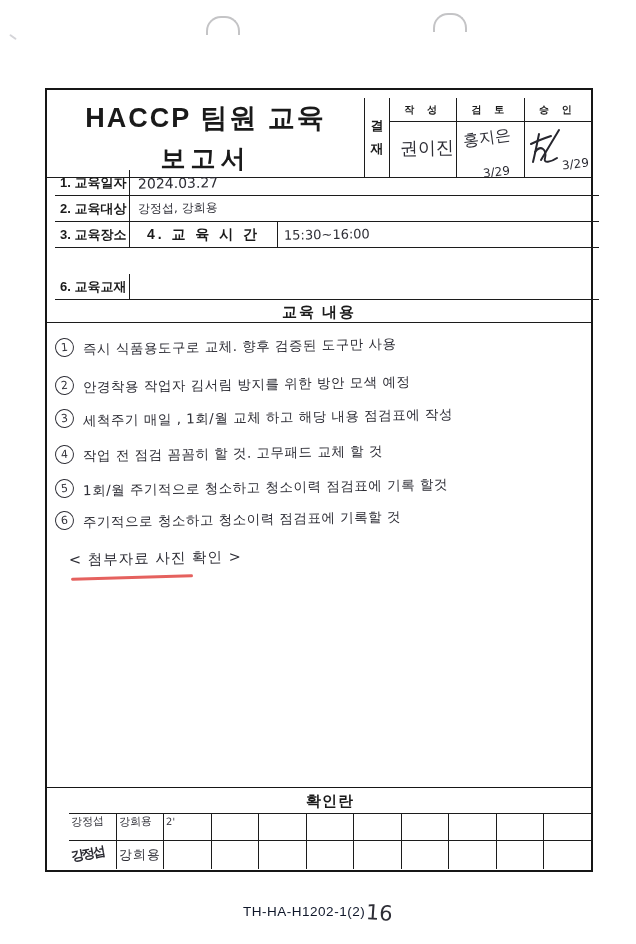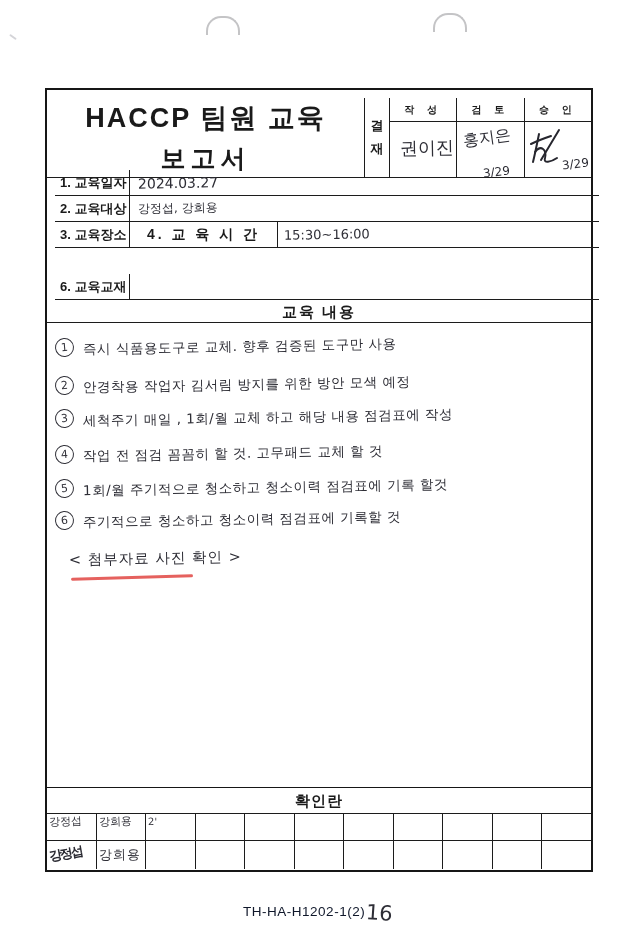--- a/index.html
+++ b/index.html
@@ -51,21 +51,21 @@
   .sec{position:absolute;left:0;top:210px;width:100%;height:23px;line-height:23px;border-bottom:1.3px solid #1c1c1c;box-sizing:border-box;text-align:center;font-size:15px;font-weight:bold;letter-spacing:2px;}
   
   .content{position:absolute;left:0;top:233px;width:100%;height:463px;}
   .ci{position:absolute;left:8px;display:flex;align-items:flex-start;gap:9px;max-width:520px;}
   .circled{flex:none;width:17px;height:17px;border:1.6px solid #32323a;border-radius:50%;display:flex;align-items:center;justify-content:center;font-size:11px;color:#32323a;font-family:"DejaVu Sans",sans-serif;transform:rotate(-5deg);margin-top:1px;}
   .ci .txt{font-size:13.5px;line-height:1.35;letter-spacing:0.5px;}
   .ci1{top:14px;} .ci2{top:52px;} .ci3{top:85px;} .ci4{top:121px;} .ci5{top:155px;} .ci6{top:187px;}
   .note{position:absolute;left:22px;top:226px;font-size:14.5px;letter-spacing:1px;}
   .redline{position:absolute;left:24px;top:253px;width:122px;height:3px;background:#e2504d;border-radius:3px;transform:rotate(-1.6deg);opacity:.9;}
   
-  .confirm{position:absolute;left:0;bottom:0;width:100%;height:83px;border-top:1.9px solid #161616;box-sizing:border-box;}
+  .confirm{position:absolute;left:0;bottom:0;width:100%;height:83px;border-top:1.9px solid #161616;box-sizing:border-box;padding-left:22px;}
   .chead{height:26px;line-height:26px;border-bottom:1.2px solid #1c1c1c;box-sizing:border-box;text-align:center;font-size:15px;font-weight:bold;letter-spacing:1px;}
   .crow{display:flex;height:27px;border-bottom:1.2px solid #1c1c1c;box-sizing:border-box;}
   .crow.last{height:28px;border-bottom:none;}
   .ccell{flex:1;border-right:1.2px solid #1c1c1c;box-sizing:border-box;overflow:hidden;padding:1px 2px;font-size:11px;}
   .ccell:last-child{border-right:none;}
   .cc-hand{font-size:11px;line-height:1.0;transform:rotate(-2deg);}
   .cc-mark{font-size:10px;color:#3a3a42;}
   .cc-sig{font-size:13px;font-weight:bold;transform:rotate(-10deg);letter-spacing:-2px;margin-top:3px;color:#2a2a32;}
   .cc-neat{font-size:13px;margin-top:4px;letter-spacing:1px;}
   

